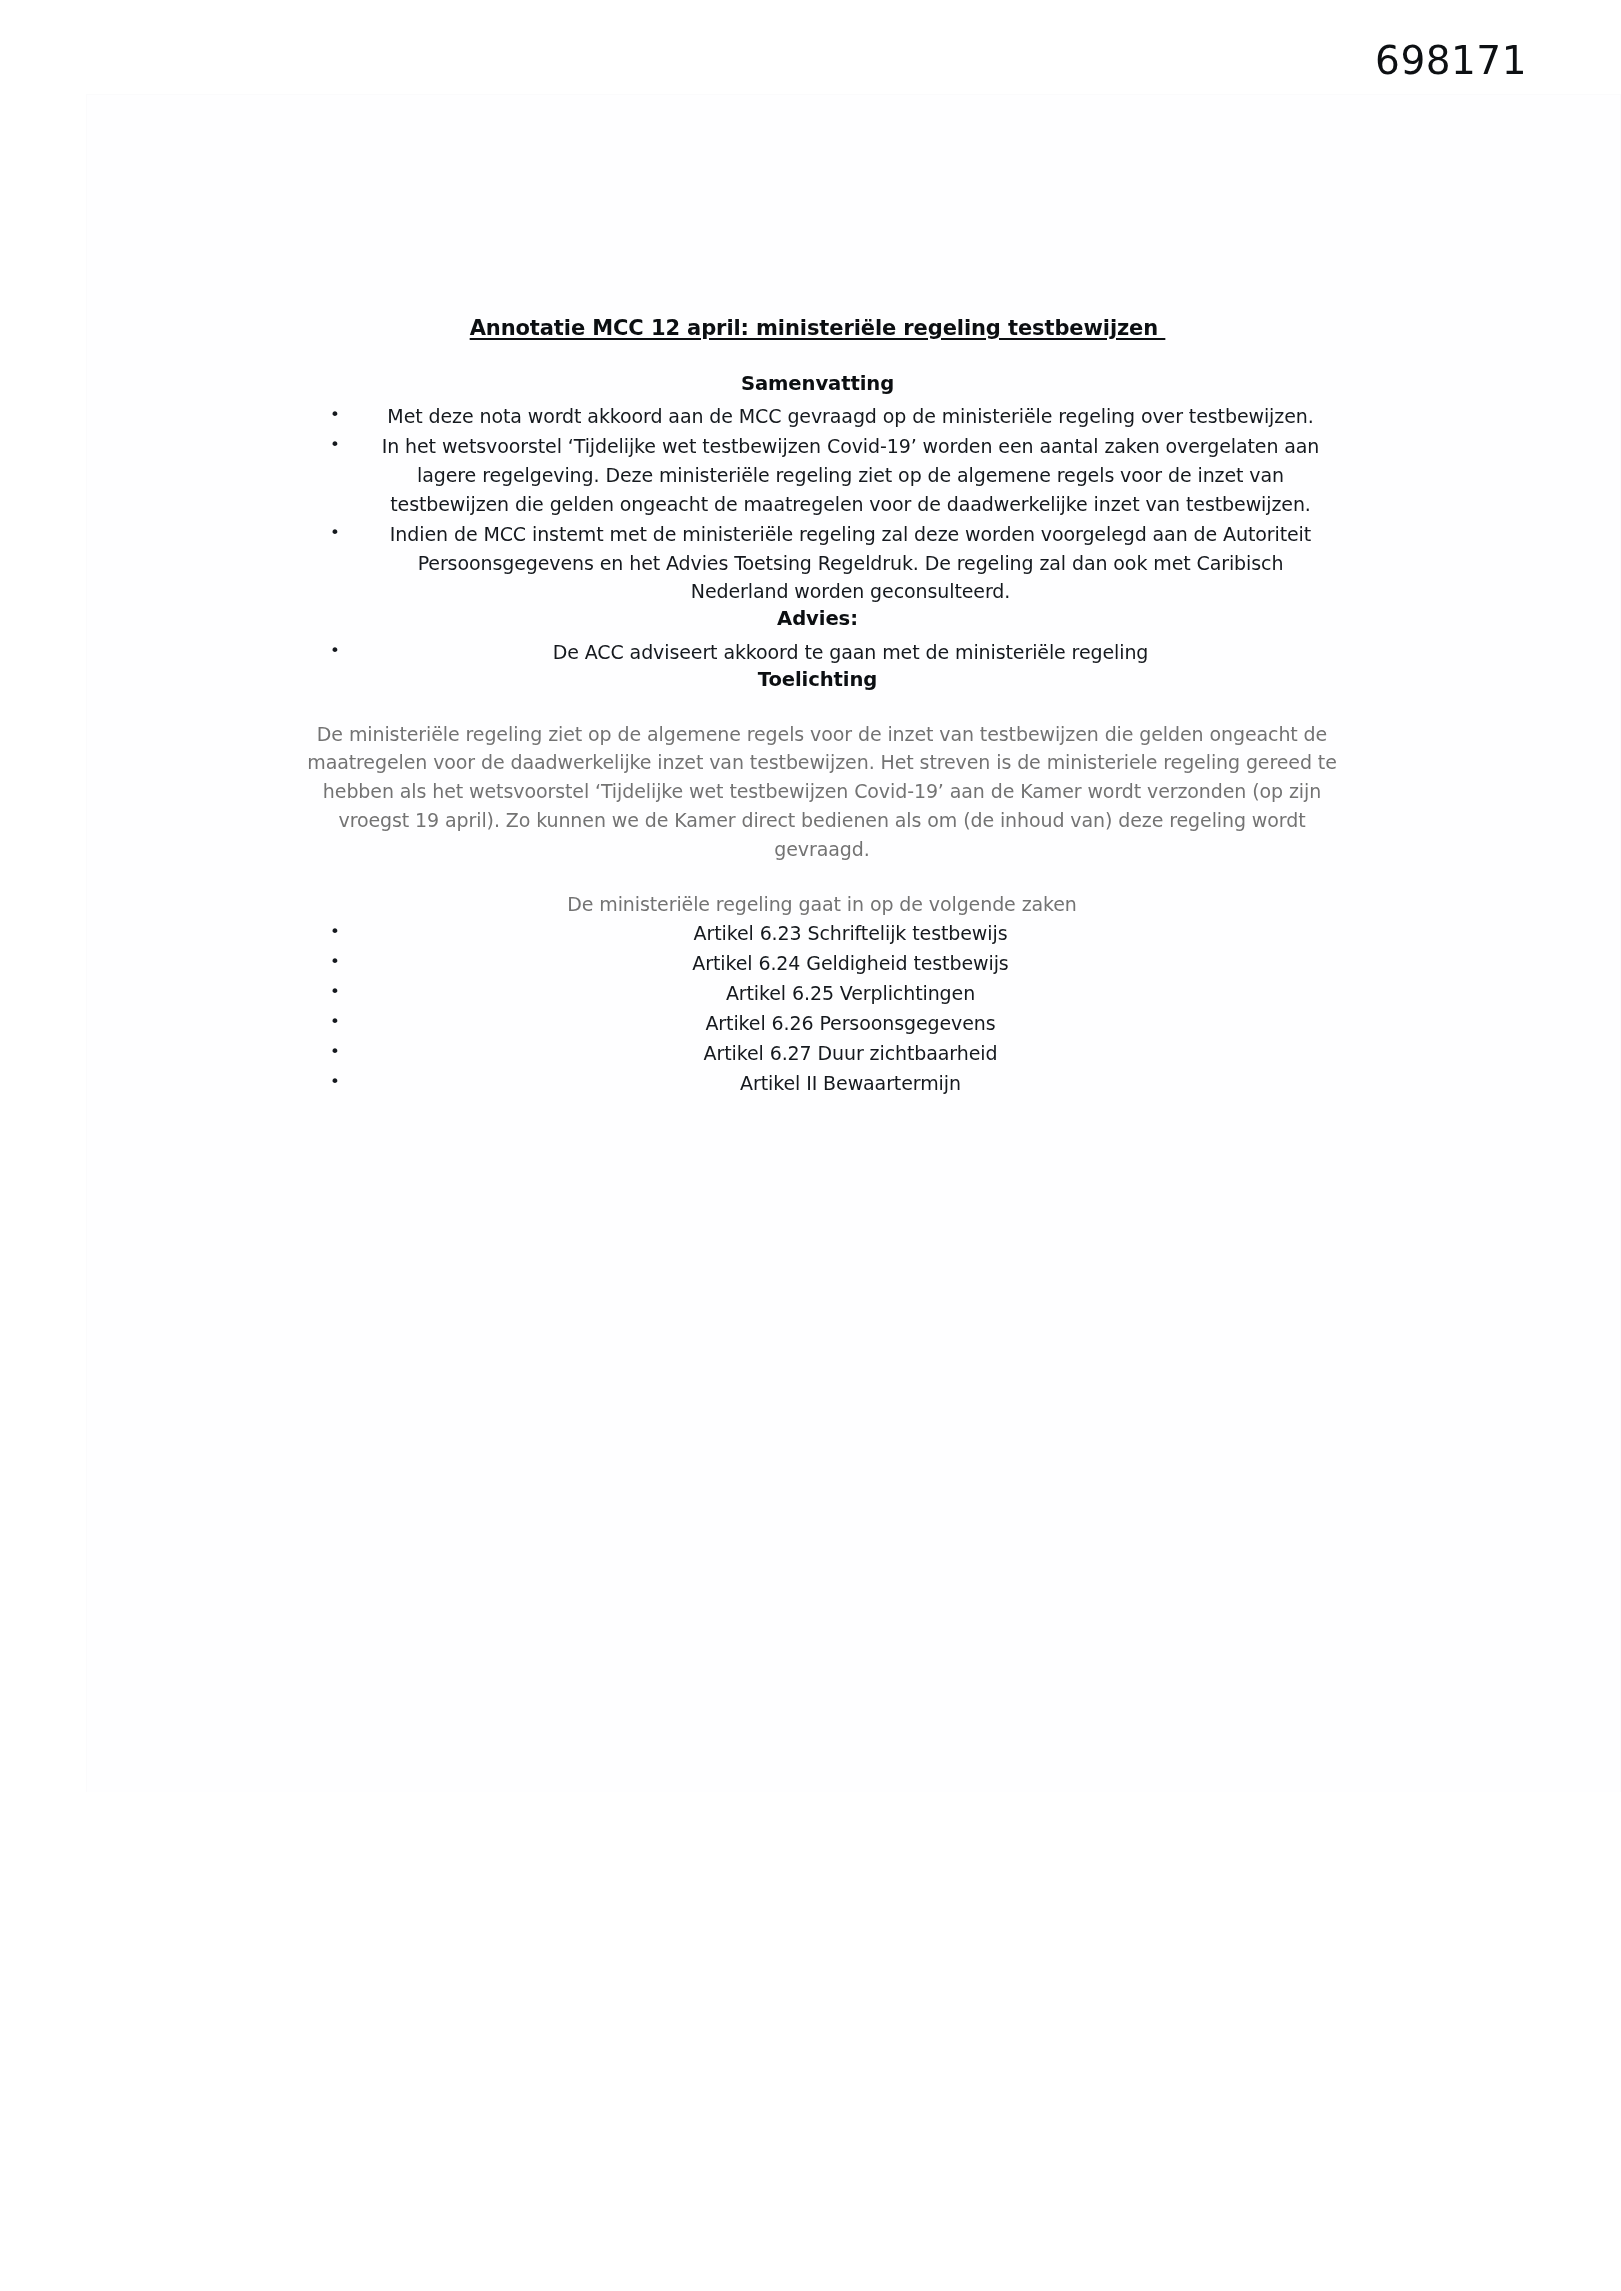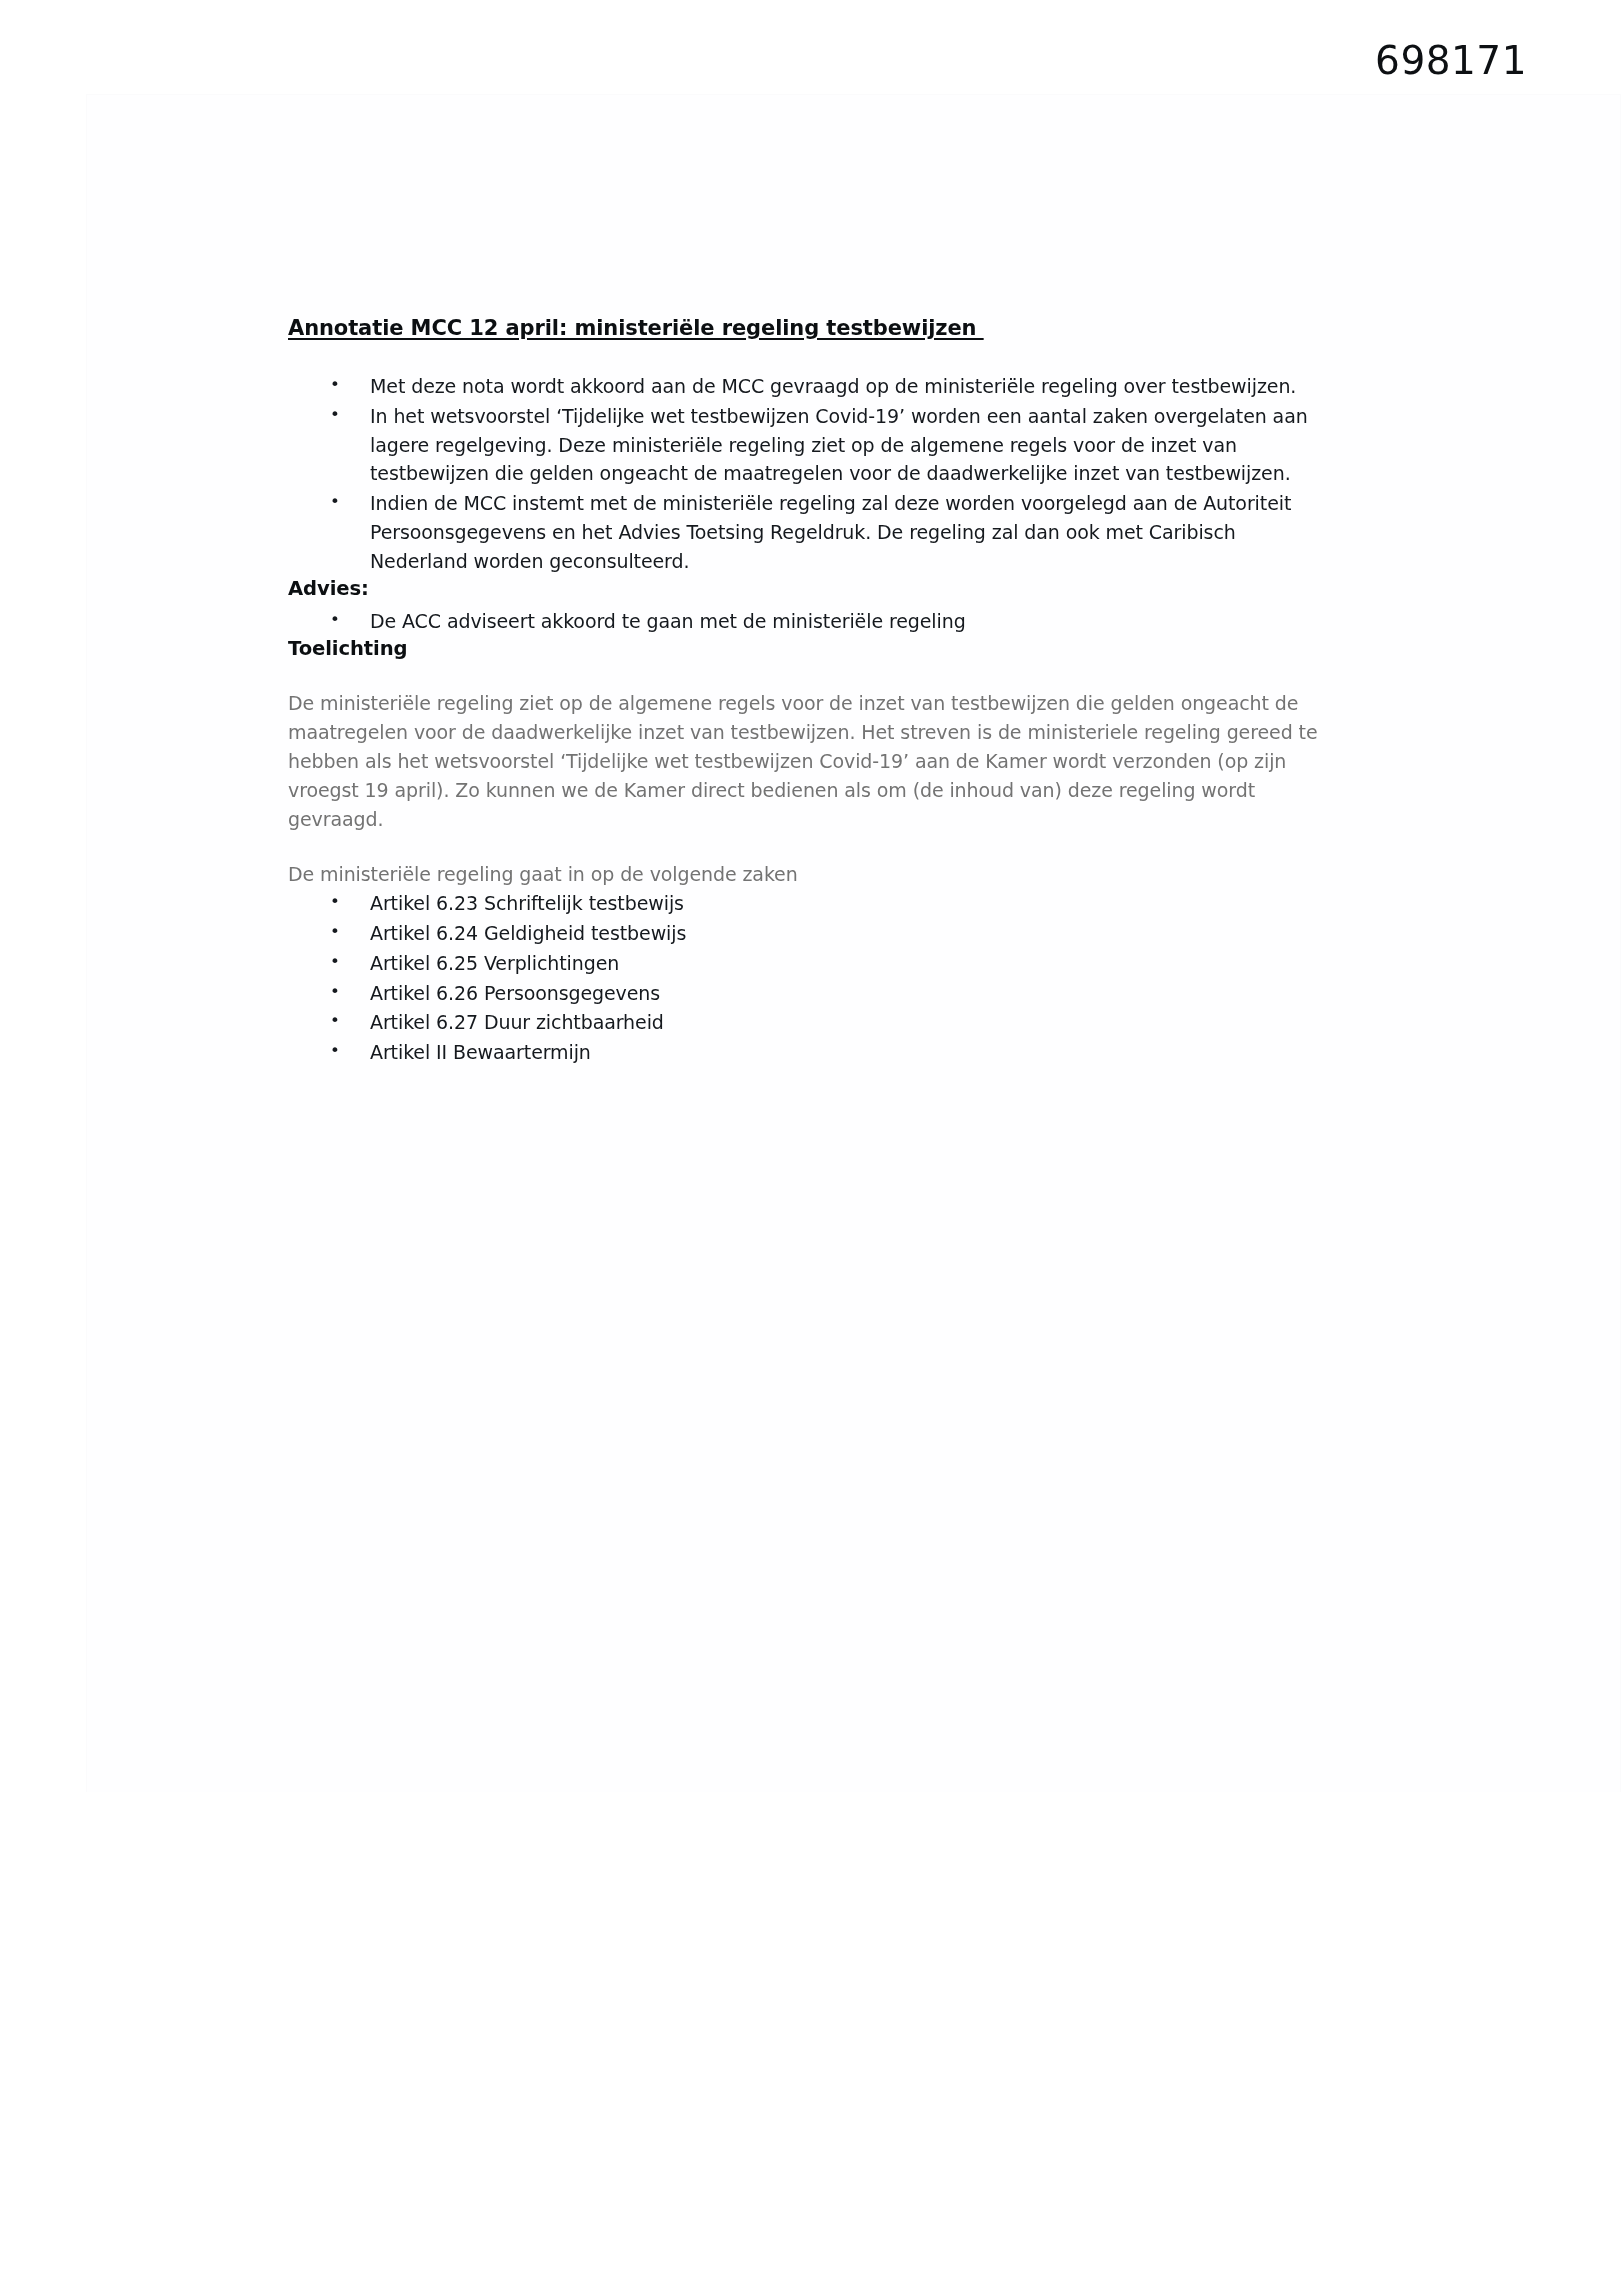--- a/index.html
+++ b/index.html
@@ -41,20 +41,21 @@
     color: #0d1013;
     white-space: pre;
   }
 
   
   .content {
     position: absolute;
     left: 288px;
     top: 316px;
     width: 1059px;
+    text-align: center;
   }
 
   .doc-title {
     font-family: "DejaVu Sans", "Liberation Sans", sans-serif;
     font-size: 21px;
     font-weight: bold;
     line-height: 1.18;
     letter-spacing: -0.1px;
     text-decoration: underline;
     text-underline-offset: 2.9px;
@@ -121,20 +122,21 @@
 <div class="page">
 
   <div class="sheet"></div>
 
   <div class="folio">698171</div>
 
   <div class="content">
 
     <h1 class="doc-title">Annotatie MCC 12 april: ministeriële regeling testbewijzen </h1>
 
+    <h2 class="sec-head">Samenvatting</h2>
 
     <ul class="bullets">
       <li>Met deze nota wordt akkoord aan de MCC gevraagd op de ministeriële regeling over testbewijzen.</li>
       <li>In het wetsvoorstel ‘Tijdelijke wet testbewijzen Covid-19’ worden een aantal zaken overgelaten aan lagere regelgeving. Deze ministeriële regeling ziet op de algemene regels voor de inzet van testbewijzen die gelden ongeacht de maatregelen voor de daadwerkelijke inzet van testbewijzen.</li>
       <li>Indien de MCC instemt met de ministeriële regeling zal deze worden voorgelegd aan de Autoriteit Persoonsgegevens en het Advies Toetsing Regeldruk. De regeling zal dan ook met Caribisch Nederland worden geconsulteerd.</li>
     </ul>
 
     <h2 class="sec-head gap-before">Advies:</h2>
 
     <ul class="bullets">

